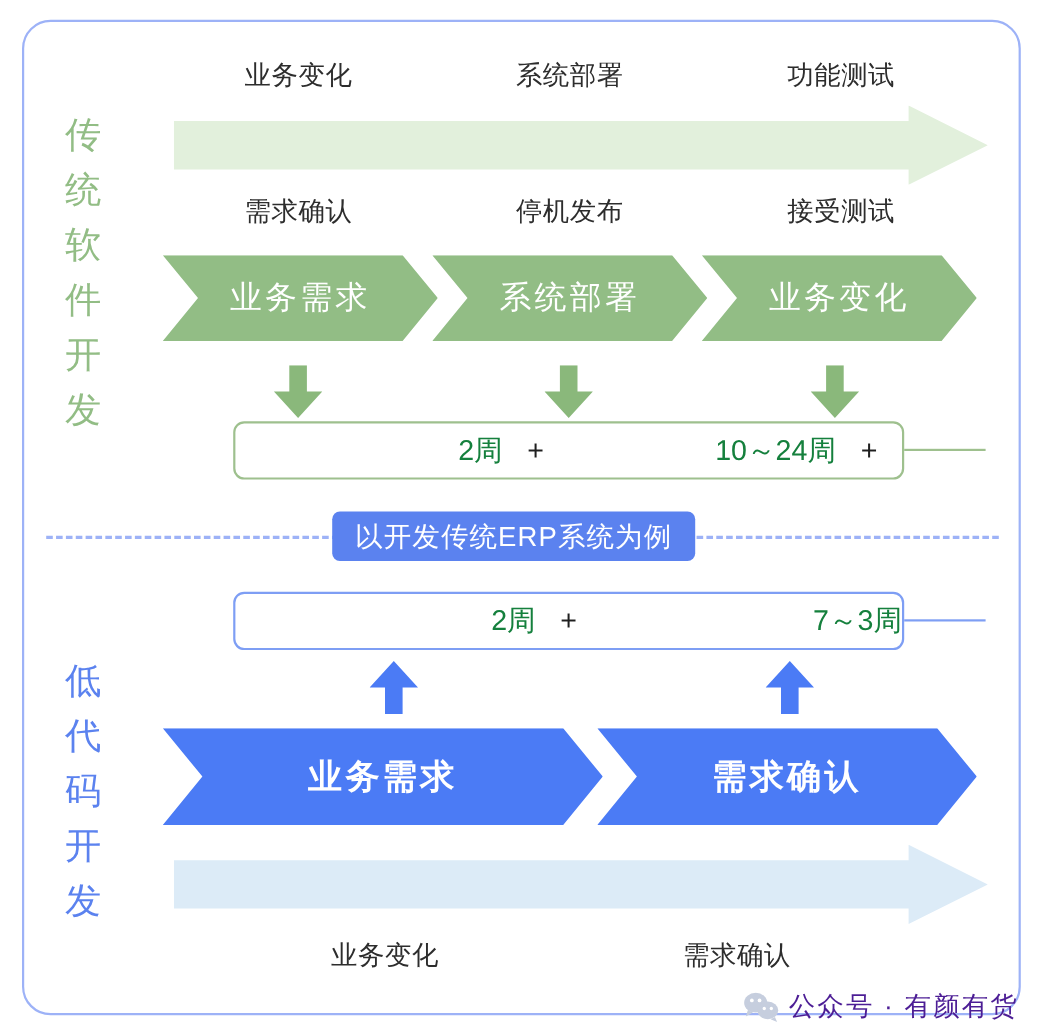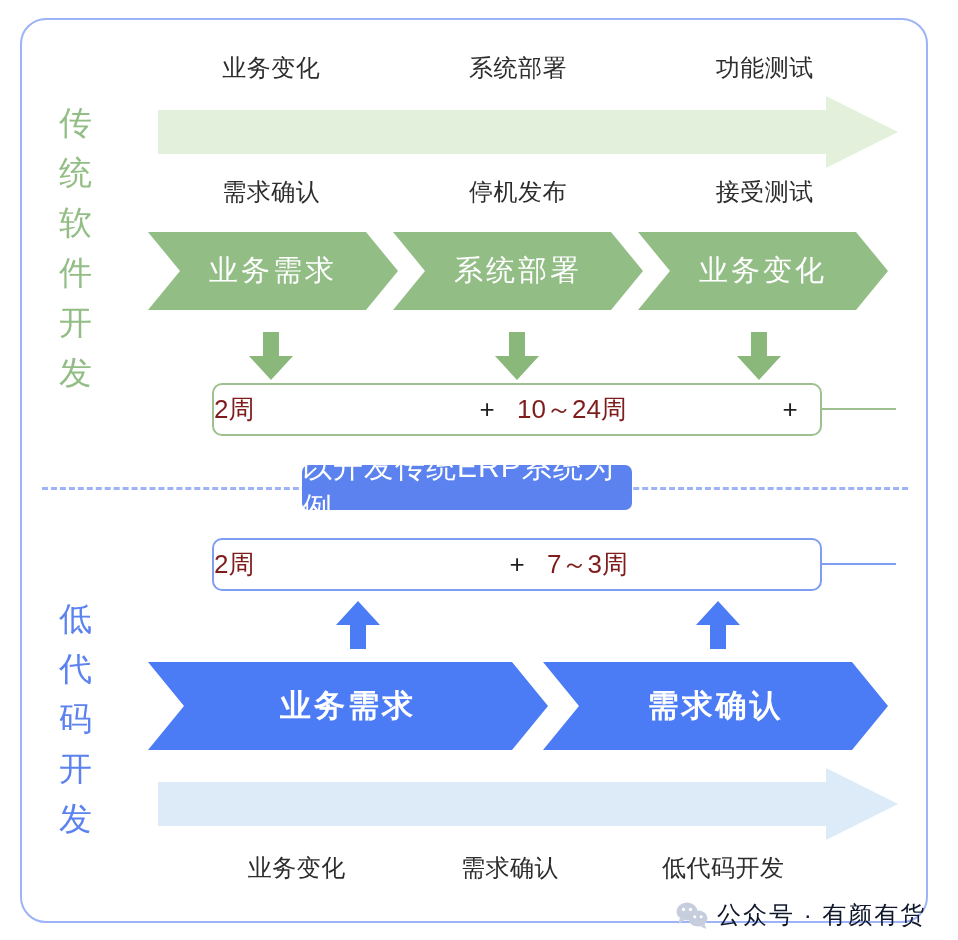--- a/index.html
+++ b/index.html
@@ -57,45 +57,45 @@
 
   
   .smallarrow{position:absolute;}
 
   
   .durbox{
     position:absolute;box-sizing:border-box;
     border-radius:10px;background:#ffffff;
     display:flex;align-items:center;
   }
-  .durbox .seg{flex:1 1 0;text-align:left;font-size:26px;color:#7f1d1d;}
+  .durbox .seg{flex:1 1 0;text-align:right;font-size:26px;color:#15803d;}
   .durbox .plus{flex:0 0 60px;text-align:center;font-size:26px;color:#1f1f1f;}
   .dur-green{left:212px;top:383px;width:610px;height:53px;border:2px solid #9ec08e;}
   .dur-blue{left:212px;top:538px;width:610px;height:53px;border:2px solid #7e9ef4;}
   .tail{position:absolute;height:2px;}
   .tail-green{left:822px;top:408px;width:74px;background:#9ec08e;}
   .tail-blue{left:822px;top:563px;width:74px;background:#7e9ef4;}
 
   
   .divider{
     position:absolute;left:42px;top:487px;width:866px;height:0;
     border-top:3px dashed #9db2f7;
   }
   .badge{
     position:absolute;left:302px;top:465px;width:330px;height:45px;
     background:#5b82ef;border-radius:7px;
     display:flex;align-items:center;justify-content:center;
-    color:#ffffff;font-size:30px;letter-spacing:1px;
+    color:#ffffff;font-size:25px;letter-spacing:1px;
   }
 
   
   .watermark{
     position:absolute;left:676px;top:898px;height:34px;
     display:flex;align-items:center;gap:9px;
-    color:#0f172a;font-size:24px;letter-spacing:2px;white-space:nowrap;
+    color:#4c1d95;font-size:24px;letter-spacing:2px;white-space:nowrap;
   }
   .watermark svg{display:block;}
 </style>
 </head>
 <body>
 
 <div id="stage">
 
   <div class="frame"></div>
 
@@ -219,21 +219,20 @@
 
   <div class="bigarrow bigarrow-bot">
     <svg width="740" height="72" viewBox="0 0 740 72">
       <path d="M0 14 L668 14 L668 0 L740 36 L668 72 L668 58 L0 58 Z" fill="#dcebf7"></path>
     </svg>
   </div>
 
   <div class="flow-row row-bot1">
     <div class="cell">业务变化</div>
     <div class="cell">需求确认</div>
-    <div class="cell">低代码开发</div>
   </div>
 
   <div class="watermark">
     <span>
       <svg width="32" height="27" viewBox="0 0 32 27">
         <ellipse cx="11" cy="9.5" rx="10.5" ry="9" fill="#c6cede"></ellipse>
         <path d="M4 16 L2 22 L8.5 18.5 Z" fill="#c6cede"></path>
         <circle cx="7.5" cy="7.5" r="1.7" fill="#ffffff"></circle>
         <circle cx="14.5" cy="7.5" r="1.7" fill="#ffffff"></circle>
         <ellipse cx="22" cy="16.5" rx="9.5" ry="8" fill="#c6cede"></ellipse>

